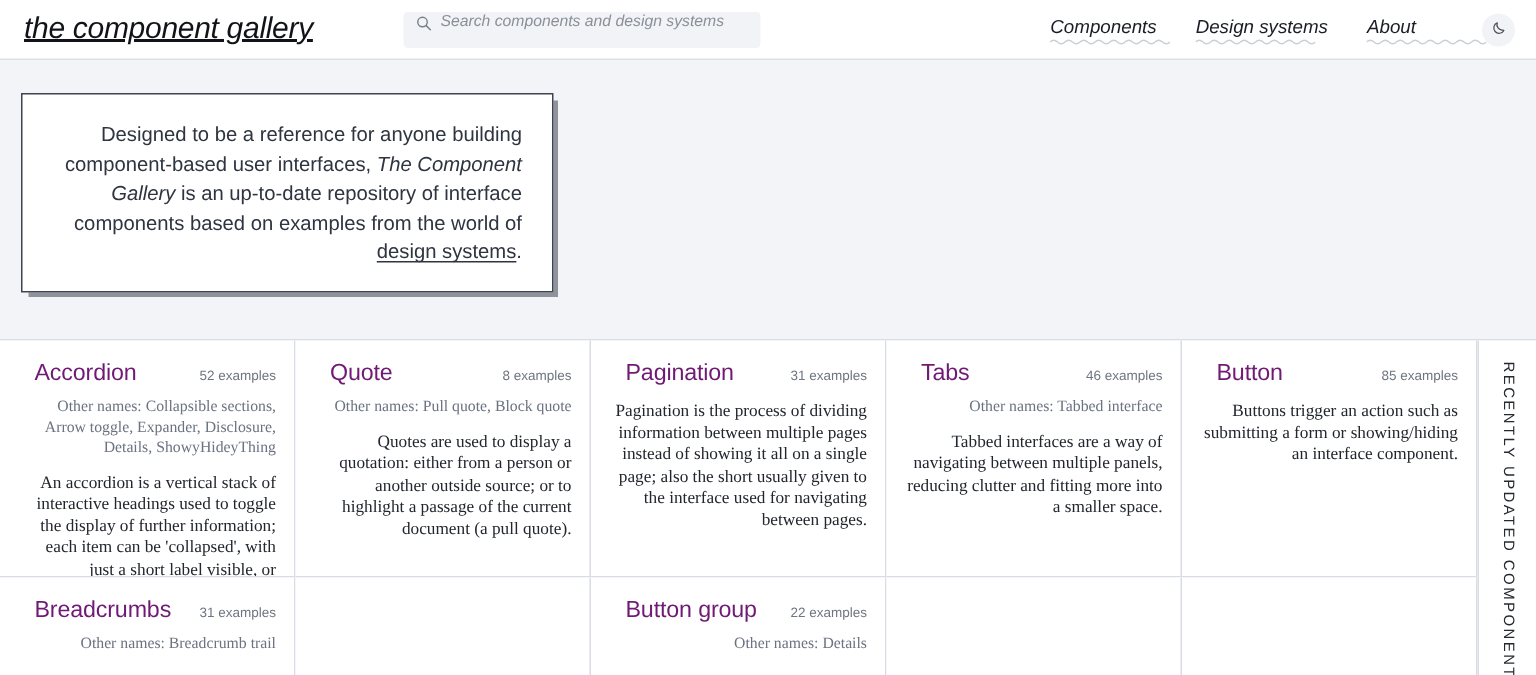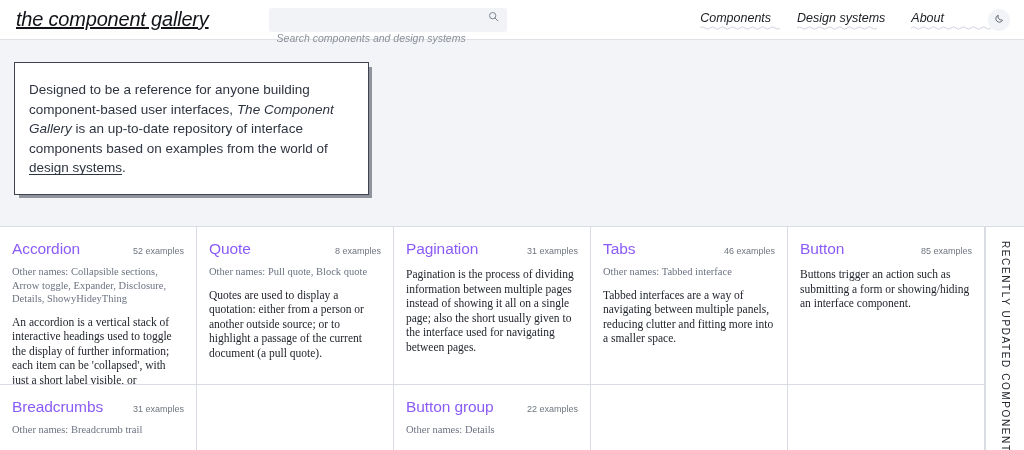--- a/index.html
+++ b/index.html
@@ -31,24 +31,23 @@
     letter-spacing:-0.2px;
     white-space:nowrap;
   }
   .search-wrap {
     margin-left:60px;
     width:238px;
     height:24px;
     background:#f1f3f6;
     border-radius:3px;
     display:flex;
-    align-items:flex-end;
+    align-items:flex-start;
     padding:0 8px;
     gap:6px;
-    flex-direction:column;
   }
   .search-icon { flex:0 0 auto; display:block; }
   .search-input {
     border:0; outline:0; background:transparent;
     font-family:"Liberation Sans", sans-serif;
     font-style:italic;
     font-size:10.5px;
     color:#6b7280;
     width:100%;
     padding:0;
@@ -84,20 +83,21 @@
     border:0;
     display:flex; align-items:center; justify-content:center;
     cursor:pointer;
   }
 
   
   .page {
     position:relative;
     height:410px;
     background:#f3f4f7;
+    text-align:right;
   }
 
   
   .hero-zone {
     height:186px;
     padding:22px 0 0 14px;
     position:relative;
   }
   .hero-card {
     width:355px;
@@ -150,23 +150,24 @@
     display:flex;
     align-items:baseline;
     justify-content:space-between;
     gap:6px;
     margin-bottom:7px;
   }
   .card-title {
     font-family:"Liberation Sans", sans-serif;
     font-size:15.5px;
     font-weight:400;
-    color:#8b5cf6;
+    color:#701a75;
     letter-spacing:-0.1px;
     white-space:nowrap;
+    margin-left:11px;
   }
   .card-count {
     font-family:"Liberation Sans", sans-serif;
     font-size:9px;
     color:#6f7680;
     white-space:nowrap;
   }
   .card-othernames {
     font-family:"Liberation Serif", serif;
     font-size:10.5px;

